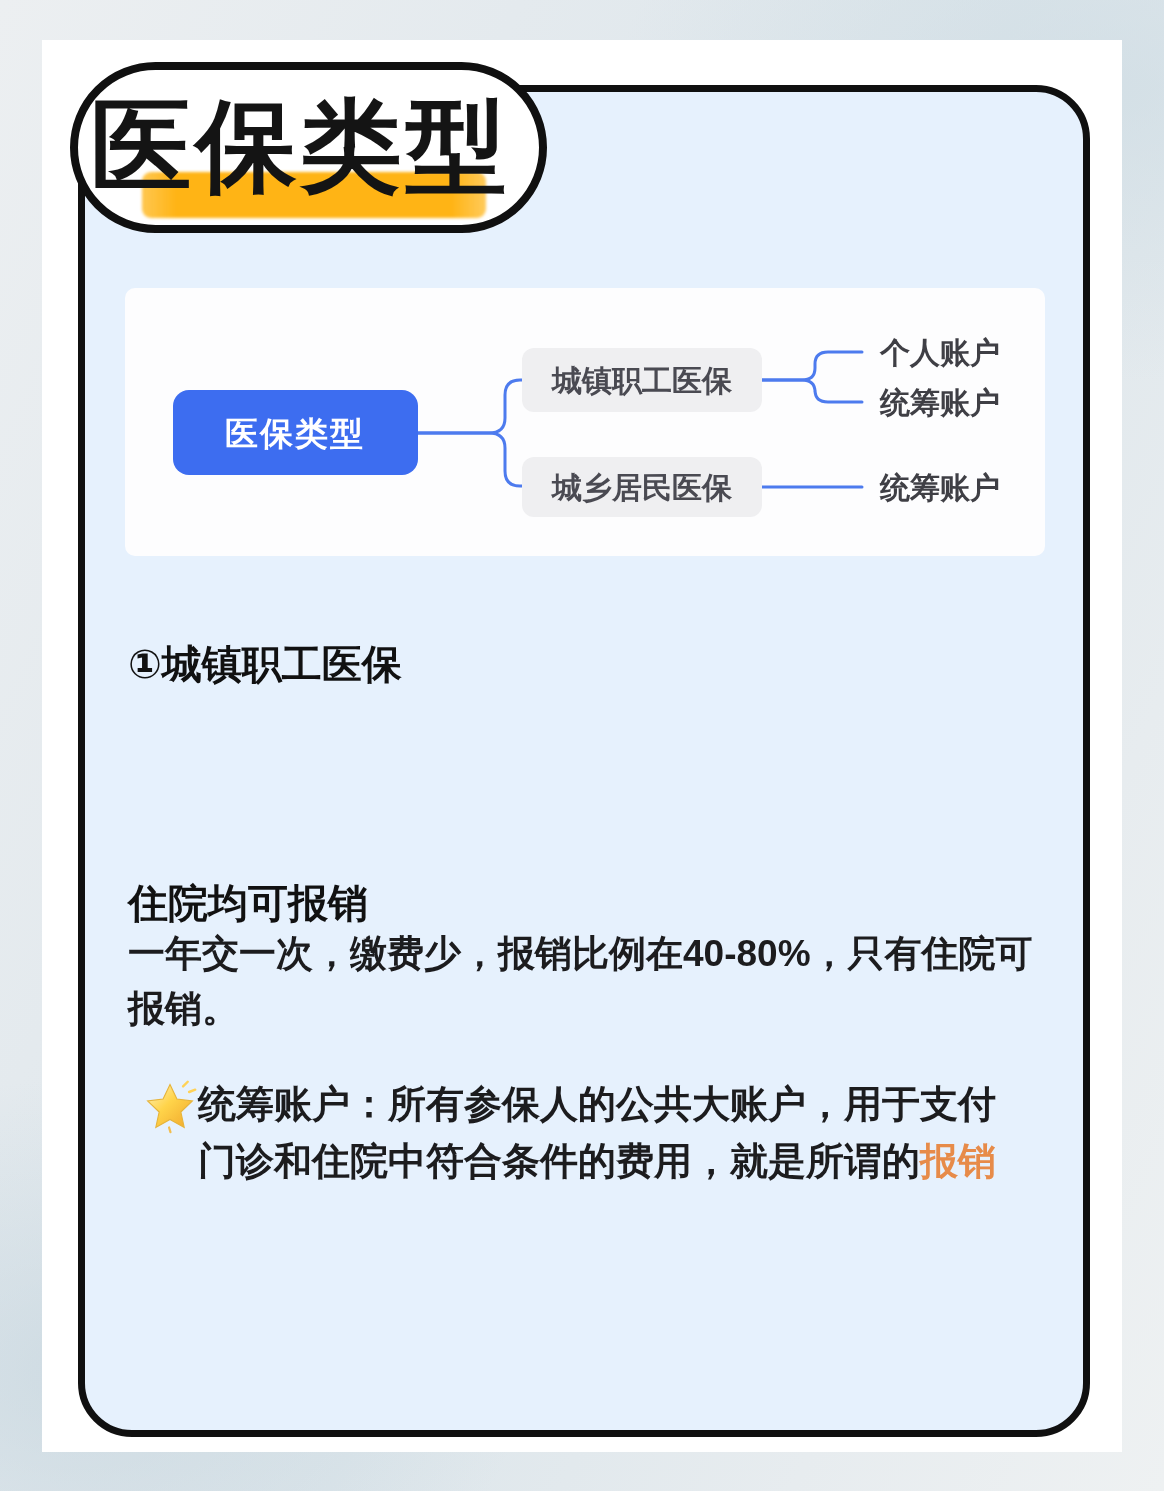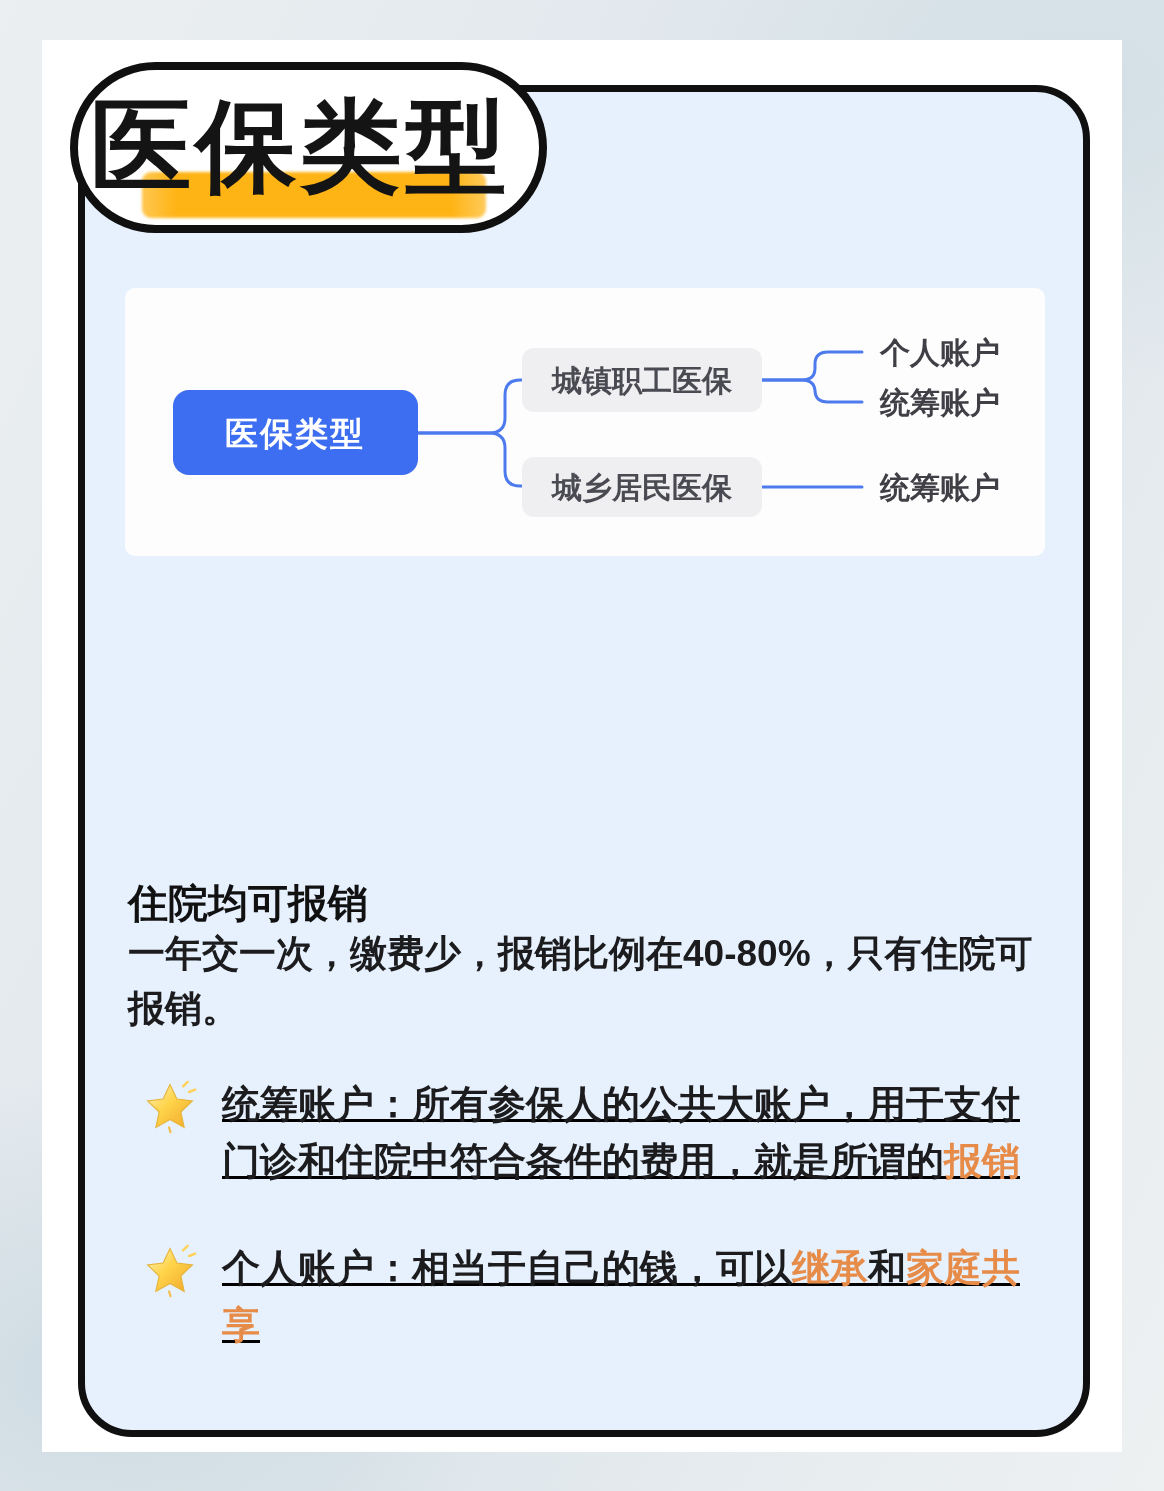--- a/index.html
+++ b/index.html
@@ -58,21 +58,21 @@
     position:absolute;left:128px;
     font-size:40px;font-weight:bold;color:#111;
   }
   .body-para{
     position:absolute;left:128px;width:922px;
     font-size:37px;line-height:55px;font-weight:600;color:var(--ink);
   }
   .orange{color:var(--orange);}
   .note-row{
     position:absolute;left:142px;width:900px;
-    display:flex;align-items:flex-start;gap:24px;text-decoration:underline;
+    display:flex;align-items:flex-start;gap:0;
   }
   .note-star{flex:0 0 56px;margin-top:2px;}
   .note-text{
     font-size:38px;line-height:57px;font-weight:600;color:var(--ink);width:826px;
   }
 </style>
 </head>
 <body>
 
 <div class="stage">
@@ -110,49 +110,35 @@
       <text class="mm-leaf-text" x="755" y="125">统筹账户</text>
       <text class="mm-leaf-text" x="755" y="210">统筹账户</text>
     </svg>
   </div>
 
   <div class="title-bubble">
     <div class="title-highlight"></div>
     <div class="page-title">医保类型</div>
   </div>
 
+  <div class="section-heading" style="top:637px">①城镇职工医保</div>
 
   <div class="section-heading" style="top:876px">住院均可报销</div>
   <div class="body-para" style="top:926px"><span>一年交一次，缴费少，报销比例在40-80%，只有住院可报销。</span></div>
 
   <div class="note-row" style="top:1076px">
     <svg class="note-star" viewBox="0 0 60 60" width="56" height="56">
       <defs>
         <linearGradient id="starg1" x1="0" y1="0" x2="1" y2="1">
           <stop offset="0" stop-color="#FFF3C0"></stop>
             <stop offset="0.45" stop-color="#FFD44A"></stop>
             <stop offset="1" stop-color="#F0A62A"></stop>
         </linearGradient>
       </defs>
       <path d="M30 7 L37.4 22.6 L54 24.6 L41.6 36.4 L45.2 53 L30 44.4 L14.8 53 L18.4 36.4 L6 24.6 L22.6 22.6 Z" fill="url(#starg1)" stroke="#E6B43A" stroke-width="1.2"></path>
       <path d="M44 9 L49 4 M50.5 15 L57 12.5" stroke="#FFD257" stroke-width="2.6" stroke-linecap="round" fill="none"></path>
       <path d="M29 53 L30.5 58" stroke="#F3BE4E" stroke-width="2.4" stroke-linecap="round" fill="none"></path>
     </svg>
     <div class="note-text"><span>统筹账户：所有参保人的公共大账户，用于支付门诊和住院中符合条件的费用，就是所谓的</span><span class="orange">报销</span></div>
   </div>
 
-  <div class="note-row" style="top:1240px">
-    <svg class="note-star" viewBox="0 0 60 60" width="56" height="56">
-      <defs>
-        <linearGradient id="starg2" x1="0" y1="0" x2="1" y2="1">
-          <stop offset="0" stop-color="#FFF3C0"></stop>
-            <stop offset="0.45" stop-color="#FFD44A"></stop>
-            <stop offset="1" stop-color="#F0A62A"></stop>
-        </linearGradient>
-      </defs>
-      <path d="M30 7 L37.4 22.6 L54 24.6 L41.6 36.4 L45.2 53 L30 44.4 L14.8 53 L18.4 36.4 L6 24.6 L22.6 22.6 Z" fill="url(#starg2)" stroke="#E6B43A" stroke-width="1.2"></path>
-      <path d="M44 9 L49 4 M50.5 15 L57 12.5" stroke="#FFD257" stroke-width="2.6" stroke-linecap="round" fill="none"></path>
-      <path d="M29 53 L30.5 58" stroke="#F3BE4E" stroke-width="2.4" stroke-linecap="round" fill="none"></path>
-    </svg>
-    <div class="note-text"><span>个人账户：相当于自己的钱，可以</span><span class="orange">继承</span><span>和</span><span class="orange">家庭共享</span></div>
-  </div>
 
 </div>
 
 </body></html>

